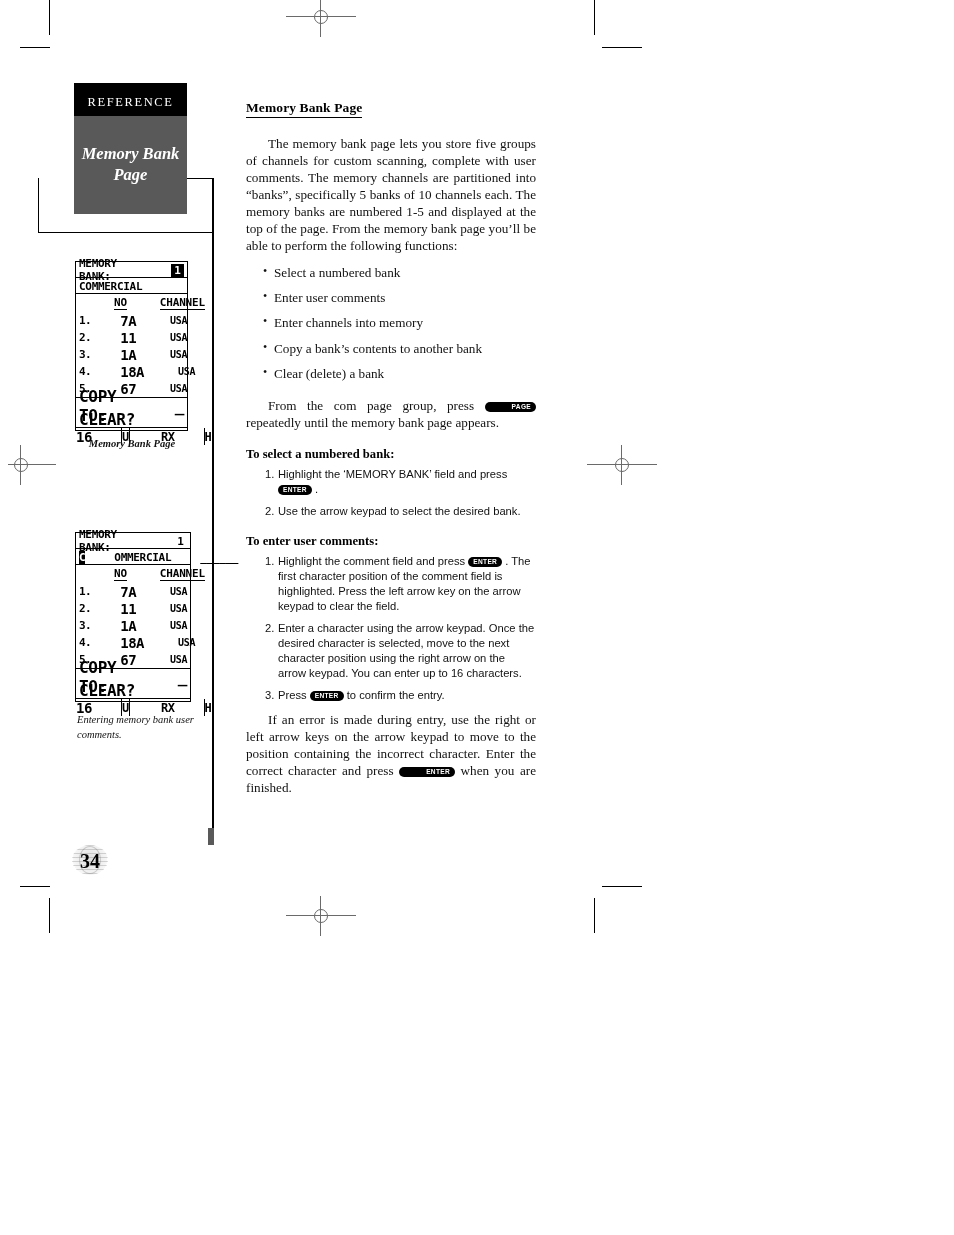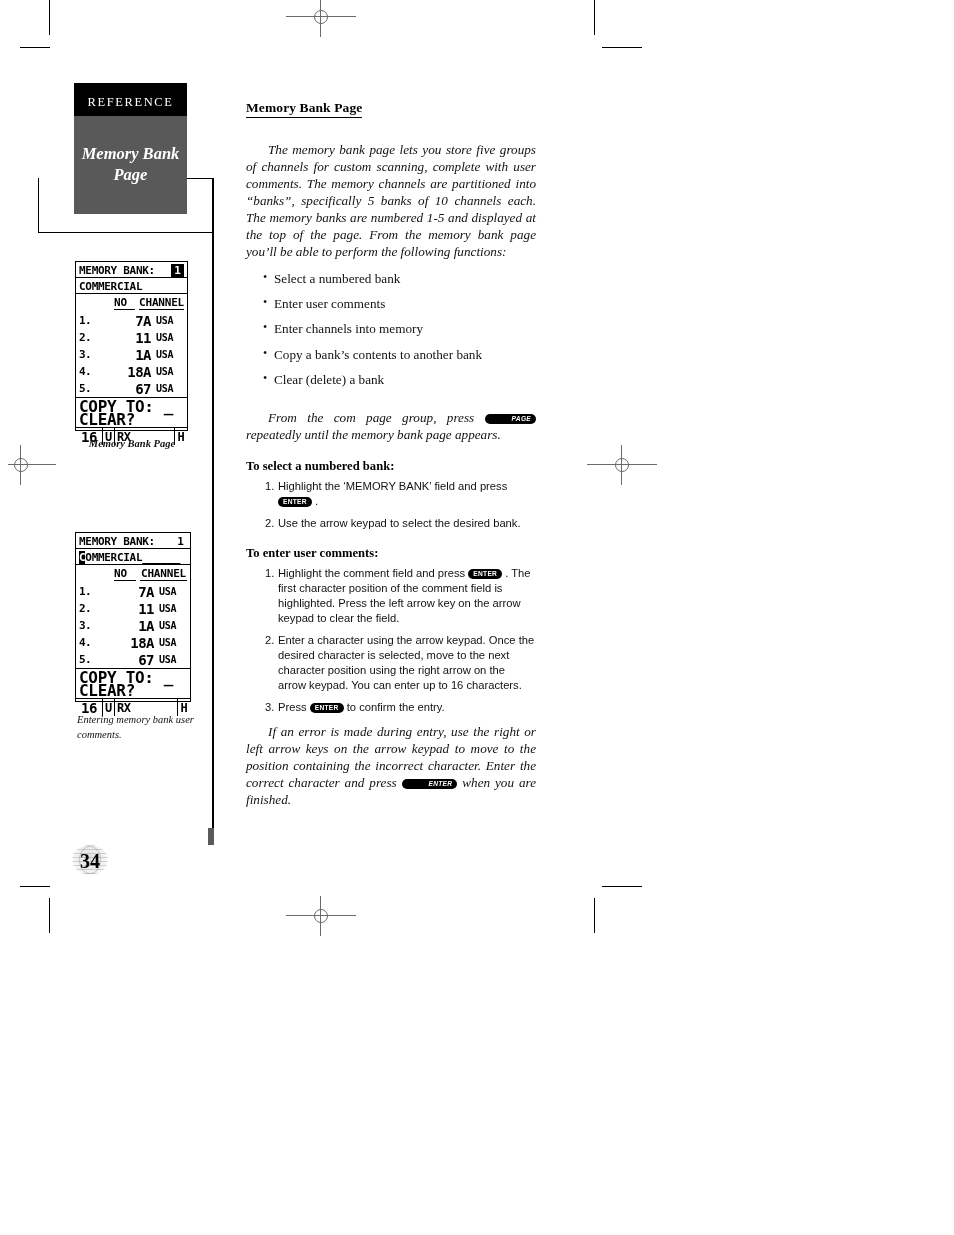--- a/index.html
+++ b/index.html
@@ -90,20 +90,21 @@
     background: #fff;
     border: 1.6px solid #000;
     box-sizing: border-box;
     font-family: "DejaVu Sans Mono", monospace;
     color: #000;
   }
   .lcd-row {
     display: flex;
     align-items: center;
     box-sizing: border-box;
+    gap: 29px;
   }
   .lcd-title {
     font-size: 11px;
     font-weight: bold;
     letter-spacing: -0.3px;
     padding: 1px 3px 0 3px;
     height: 16px;
     border-bottom: 1.6px solid #000;
     justify-content: space-between;
   }
@@ -242,28 +243,27 @@
     margin: 0 0 2px 0;
     font-family: "Liberation Serif", serif;
     font-size: 13.5px;
     font-weight: bold;
     display: inline-block;
     border-bottom: 1.4px solid #000;
     padding-bottom: 1px;
     letter-spacing: 0.1px;
   }
   p.body {
-    margin: 22px 0 0 0;
+    margin: 16px 0 0 0;
     font-size: 13.2px;
     line-height: 1.285;
     text-align: justify;
     text-indent: 22px;
     color: #111;
     hyphens: none;
-    font-style: italic;
   }
 
   ul.bullets {
     margin: 10px 0 0 0;
     padding: 0 0 0 28px;
     list-style: none;
   }
   ul.bullets li {
     font-size: 13.2px;
     line-height: 1.2;

